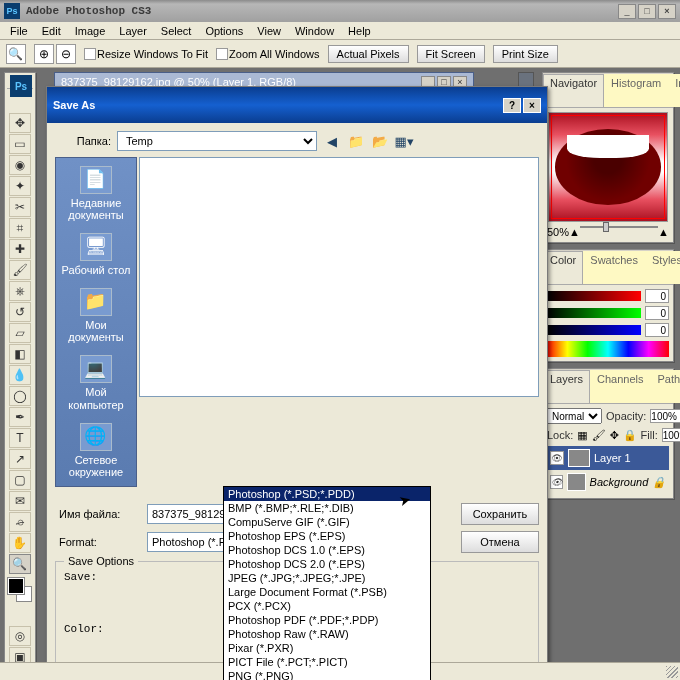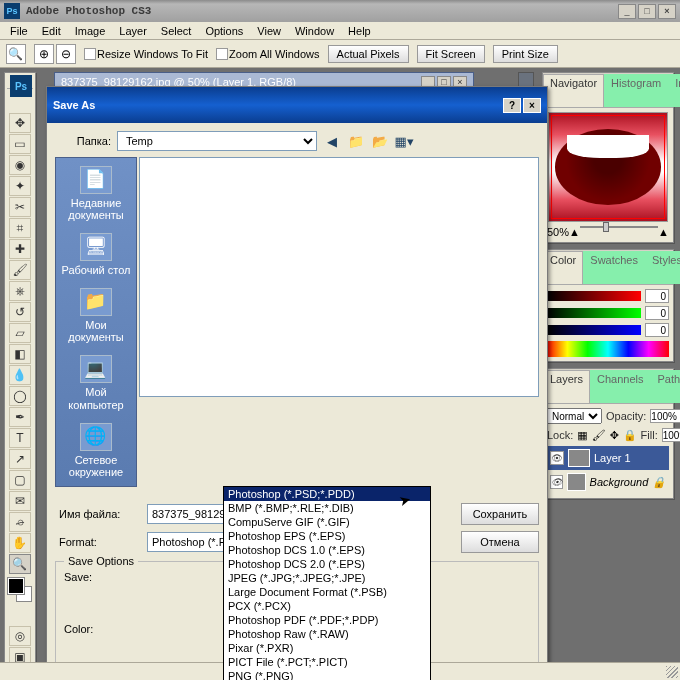--- a/index.html
+++ b/index.html
@@ -39,21 +39,21 @@
   
   .docwin { position:absolute; left:54px; top:4px; width:420px; height:20px; background:#aab9d4; border:1px solid #4a5f89; display:flex; align-items:center; padding:0 6px; color:#fff; font-size:10px; }
   .docwin .cls { margin-left:auto; display:flex; gap:2px; }
   .docwin .cls span{ width:14px; height:12px; background:#d6d2c7; border:1px solid #888; color:#333; display:flex; align-items:center; justify-content:center; font-size:9px;}
 
   
   .rpanels { position:absolute; right:6px; top:4px; width:132px; display:flex; flex-direction:column; gap:6px; }
   .panel { background:#ece9d8; border:1px solid #888; box-shadow:1px 1px 0 #555; }
   .panel .tabs { display:flex; height:35px; background:#d6d2c7; border-bottom:1px solid #aaa; }
   .panel .tab { padding:2px 6px; background:#ece9d8; border:1px solid #aaa; border-bottom:none; margin-top:1px; color:#333; }
-  .panel .tab.inact { background:#86efac; border:1px solid transparent; color:#666; }
+  .panel .tab.inact { background:#fef9c3; border:1px solid transparent; color:#666; }
   .panel .body { padding:4px; }
   .nav-thumb { width:120px; height:110px; background:#e81030; background:linear-gradient(#aa1020,#e85060 20%,#fff 45%,#fff 55%,#e85060 80%,#aa1020); border:1px solid #999; margin:auto; position:relative; overflow:hidden; }
   .nav-thumb .mouth { position:absolute; top:15%; left:5%; right:5%; height:70%; background:#800000 radial-gradient(circle at 50% 40%,#4a0000 20%,#700000 60%); border-radius:50%; }
   .nav-thumb .teeth2 { position:absolute; top:20%; left:15%; right:15%; height:22%; background:#fff; border-radius:0 0 40% 40%; }
   .nav-thumb .border { position:absolute; inset:2px; border:1px solid #f00; }
   .zoom-slider { display:flex; gap:0; margin-top:4px; }
   .zoom-slider .track { flex:1; height:2px; background:#888; position:relative; }
   .zoom-slider .thumb { width:6px; height:10px; background:#ccc; border:1px solid #666; position:absolute; left:30%; top:-4px; }
 
   .color-rows { display:flex; flex-direction:column; gap:3px; }
@@ -94,21 +94,21 @@
 
   .bottomrow { margin-top:16px; display:grid; grid-template-columns:86px 1fr 78px; gap:6px; align-items:center; }
   .bottomrow label { text-align:left; color:#000; padding-left:4px; }
   .bottomrow .textctl { height:20px; border:1px solid #7f9db9; background:#fff; padding:0 4px; width:210px; display:flex; align-items:center; position:relative; }
   .bottomrow .textctl .arrow { position:absolute; right:0; top:0; bottom:0; width:16px; background:#ece9d8; border-left:1px solid #7f9db9; display:flex; align-items:center; justify-content:center; }
   .bottomrow .abtn { height:22px; }
 
   .opts { margin-top:8px; border:1px solid #bbb; padding:6px 8px; color:#888; position:relative; }
   .opts .legend { position:absolute; top:-7px; left:8px; background:#ece9d8; padding:0 4px; color:#000; }
   .opts .orow { display:flex; gap:10px; align-items:flex-start; margin:3px 0; }
-  .opts .olabel { width:62px; color:#000; }
+  .opts .olabel { width:62px; color:#000;font-family:Liberation Mono, monospace; }
 
   .usebtn { margin-top:10px; }
 
   
   .dropdown { position:absolute; left:223px; top:418px; width:208px; background:#fff; border:1px solid #000; z-index:50; max-height:230px; overflow:hidden; }
   .dropdown .opt { padding:1px 4px; color:#000; white-space:nowrap; }
   .dropdown .opt.hi { background:#0a246a; color:#fff; }
   .cursor { position:absolute; left:399px; top:424px; font-size:14px; color:#000; z-index:60; transform:rotate(-15deg); }
 
   .statusbar { position:absolute; left:0; right:0; bottom:0; height:18px; background:#ece9d8; border-top:1px solid #aca899; }

